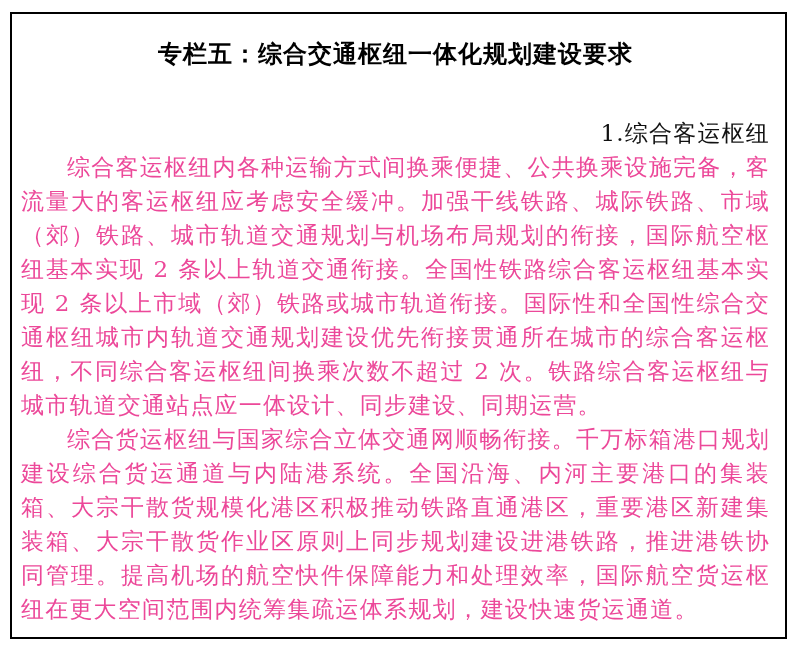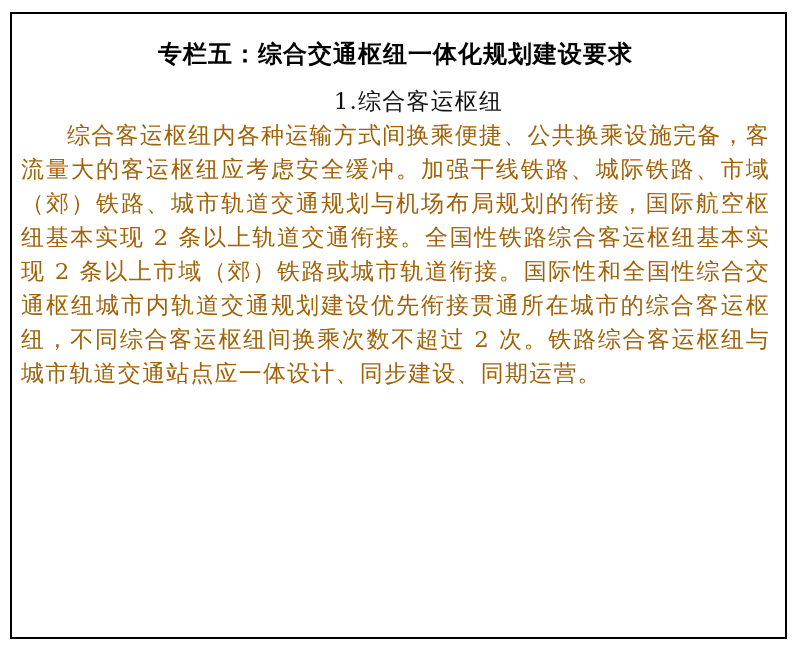--- a/index.html
+++ b/index.html
@@ -23,55 +23,56 @@
     left: 10px;
     top: 12px;
     width: 777px;
     height: 627px;
     border: 2px solid #000000;
     background: #ffffff;
     box-sizing: border-box;
     padding: 27px 15px 0 9px;
   }
   .box-title {
-    margin: 0 0 16px 0;
+    margin: 0 0 48px 0;
     text-align: center;
     font-family: "DejaVu Sans", "Liberation Sans", sans-serif;
     font-weight: bold;
     font-size: 24px;
     line-height: 27px;
     letter-spacing: 1px;
     color: #000000;
   }
   .para {
     margin: 0;
     font-size: 23px;
     line-height: 34px;
     letter-spacing: 1.2px;
     text-indent: 2em;
     text-align: justify;
     text-justify: inter-character;
-    color: #a16207;
+    color: #ec4899;
   }
   .section-heading {
     margin: 0;
     font-size: 23px;
     line-height: 34px;
     letter-spacing: 1.2px;
     text-indent: 2em;
-    text-align: center;
+    text-align: right;
     color: #111111;
   }
 </style>
 </head>
 <body>
 
 <div class="page">
   <div class="frame">
     <h1 class="box-title">专栏五：综合交通枢纽一体化规划建设要求</h1>
 
     <p class="section-heading">1.综合客运枢纽</p>
 
     <p class="para">综合客运枢纽内各种运输方式间换乘便捷、公共换乘设施完备，客流量大的客运枢纽应考虑安全缓冲。加强干线铁路、城际铁路、市域（郊）铁路、城市轨道交通规划与机场布局规划的衔接，国际航空枢纽基本实现 2 条以上轨道交通衔接。全国性铁路综合客运枢纽基本实现 2 条以上市域（郊）铁路或城市轨道衔接。国际性和全国性综合交通枢纽城市内轨道交通规划建设优先衔接贯通所在城市的综合客运枢纽，不同综合客运枢纽间换乘次数不超过 2 次。铁路综合客运枢纽与城市轨道交通站点应一体设计、同步建设、同期运营。</p>
 
 
+    <p class="para">综合货运枢纽与国家综合立体交通网顺畅衔接。千万标箱港口规划建设综合货运通道与内陆港系统。全国沿海、内河主要港口的集装箱、大宗干散货规模化港区积极推动铁路直通港区，重要港区新建集装箱、大宗干散货作业区原则上同步规划建设进港铁路，推进港铁协同管理。提高机场的航空快件保障能力和处理效率，国际航空货运枢纽在更大空间范围内统筹集疏运体系规划，建设快速货运通道。</p>
   </div>
 </div>
 
 </body></html>

